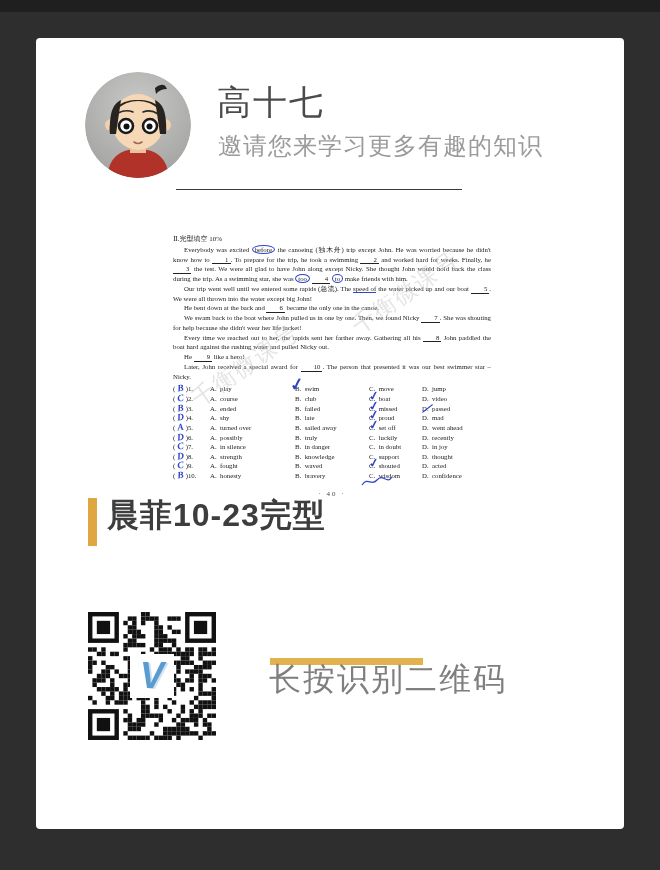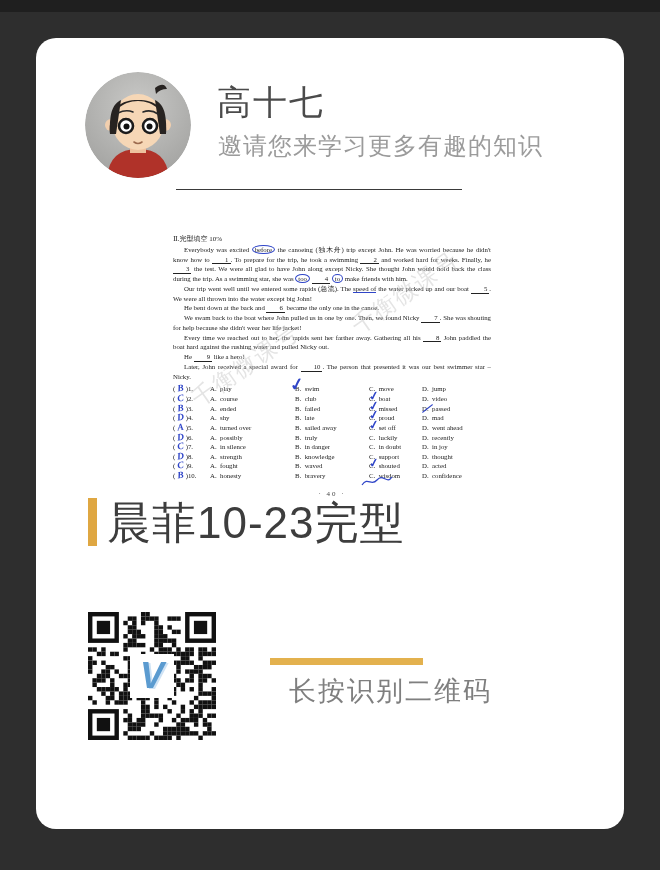--- a/index.html
+++ b/index.html
@@ -9,21 +9,21 @@
     background: #2e2e2e;
     font-family: "Liberation Sans", "DejaVu Sans", sans-serif;
     overflow: hidden;
   }
   .top-strip {
     position: absolute; top: 0; left: 0; width: 660px; height: 12px;
     background: #1f1f1f;
   }
   .card {
     position: absolute; left: 36px; top: 38px; width: 588px; height: 791px;
-    background: #ffffff; border-radius: 20px;
+    background: #ffffff; border-radius: 4px;
   }
   
   .avatar {
     position: absolute; left: 49px; top: 34px; width: 106px; height: 106px;
     border-radius: 50%; overflow: hidden;
   }
   .name {
     position: absolute; left: 181px; top: 42px;
     font-size: 34px; color: #4b4b4b; letter-spacing: 2px; font-weight: 500;
   }
@@ -86,39 +86,39 @@
   }
   .w1 { left: 10px; top: 165px; }
   .w2 { left: 170px; top: 92px; }
   
   .accent-bar {
     position: absolute; left: 52px; top: 460px; width: 9px; height: 48px;
     background: var(--accent);
   }
   .title-text {
     position: absolute; left: 71px; top: 456px;
-    font-size: 44px; color: #3d3d3d; letter-spacing: 1px; font-weight: 400;
+    font-size: 32px; color: #3d3d3d; letter-spacing: 1px; font-weight: 700;
   }
   
   .qr { position: absolute; left: 52px; top: 574px; width: 128px; height: 128px; }
   .qr svg { display: block; }
   .qr-logo {
     position: absolute; left: 42px; top: 42px; width: 44px; height: 44px;
     background: #ffffff; display: flex; align-items: center; justify-content: center;
     font-size: 36px; font-weight: bold; font-style: italic;
     color: var(--qr-logo); line-height: 1;
     text-shadow: 2px 1px 0 #cfe3f5;
   }
   .footer-line {
     position: absolute; left: 234px; top: 620px; width: 153px; height: 7px;
     background: var(--accent-light);
   }
   .footer-text {
-    position: absolute; left: 233px; top: 632px;
-    font-size: 27px; color: #7f7f7f; line-height: 1.6; letter-spacing: 2px; margin-left: 20px;
+    position: absolute; left: 233px; top: 616px;
+    font-size: 32px; color: #7f7f7f; line-height: 1.6; letter-spacing: 2px;
   }
 </style>
 </head>
 <body style="background: rgb(46, 46, 46);">
 
 <div class="top-strip" style="background: rgb(31, 31, 31);"></div>
 
 <div class="card" style="background: rgb(255, 255, 255);">
 
   <div class="avatar">

